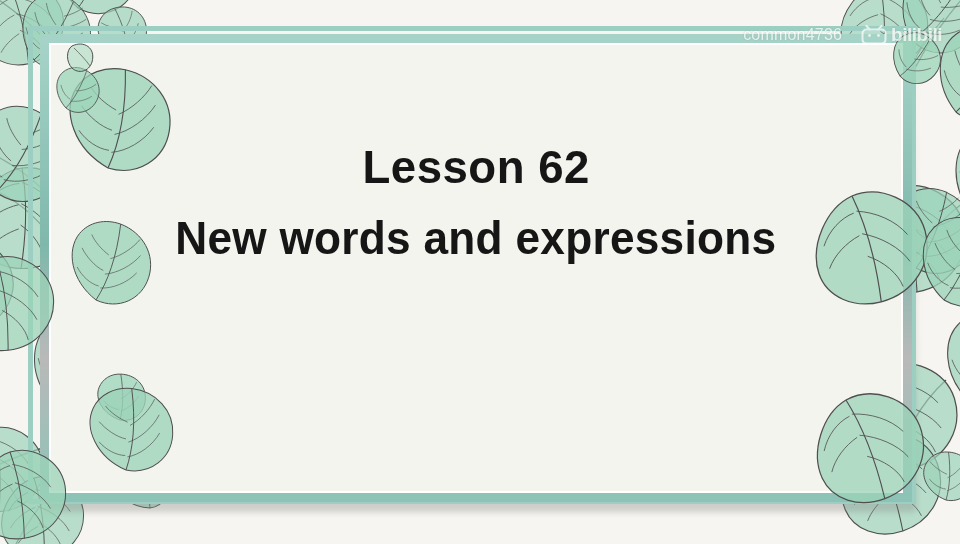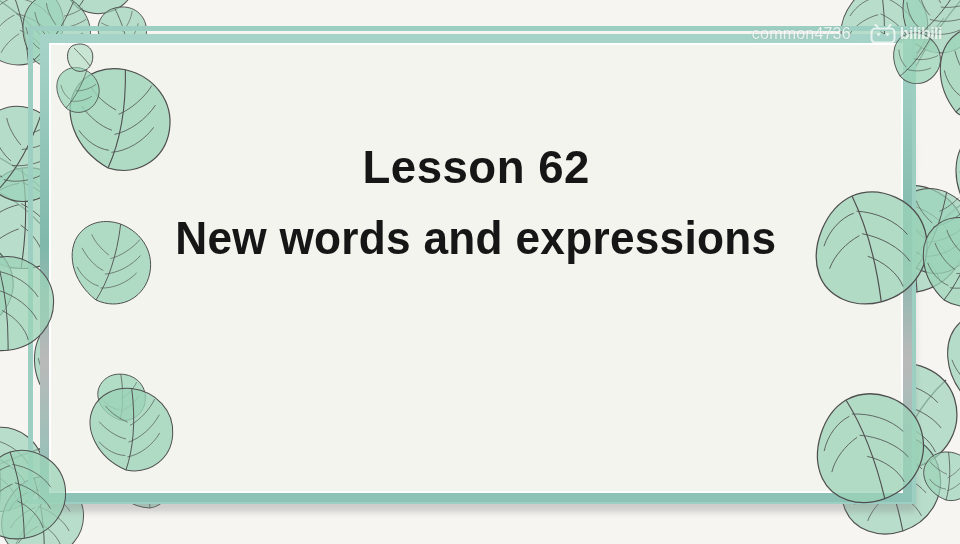--- a/index.html
+++ b/index.html
@@ -130,21 +130,21 @@
     font-family: "Liberation Sans", "DejaVu Sans", sans-serif;
     text-shadow: 0 0 2px rgba(140,160,155,0.85);
     letter-spacing: 0.2px;
   }
   .watermark-logo {
     display: flex;
     align-items: center;
     gap: 4px;
   }
   .watermark-wordmark {
-    font-size: 16px;
+    font-size: 19px;
     font-weight: bold;
     color: #ffffff;
     letter-spacing: -0.5px;
     text-shadow: 0 0 2px rgba(140,160,155,0.8);
   }
 </style>
 </head>
 <body>
 
 <div id="slide">

